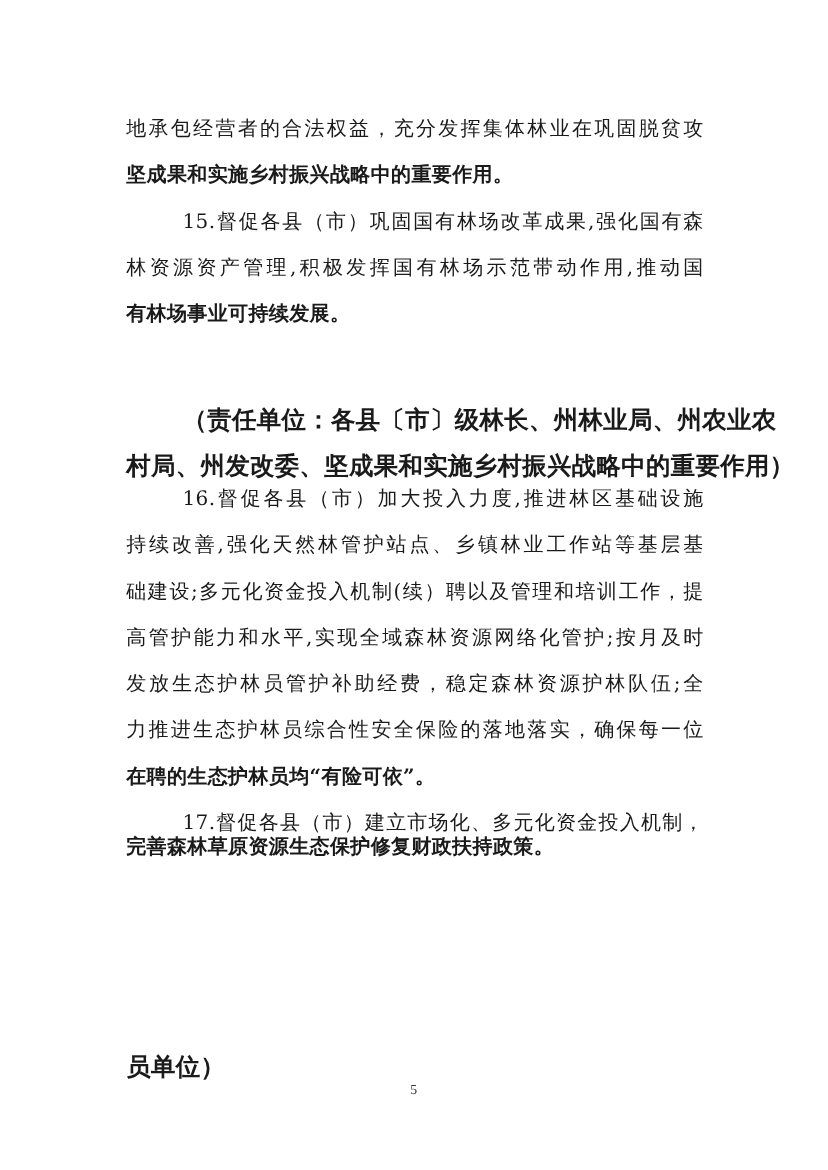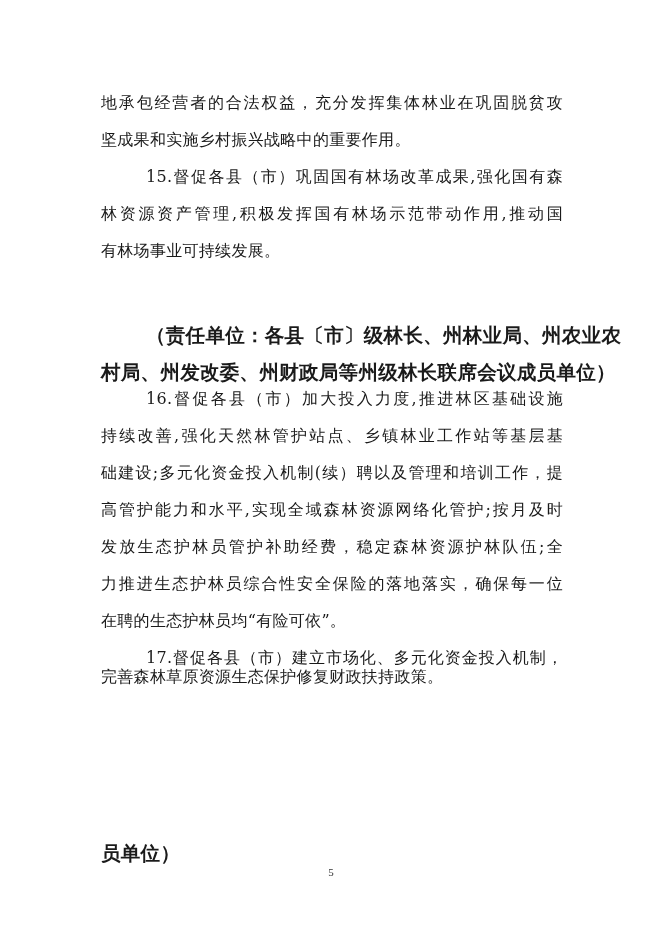--- a/index.html
+++ b/index.html
@@ -1,40 +1,40 @@
 <!DOCTYPE html>
 <html><head>
 <meta charset="utf-8">
 <style>
   html, body { margin: 0; padding: 0; background: #ffffff; }
   body { width: 662px; height: 936px; position: relative; overflow: hidden;
          font-family: "DejaVu Serif", "Liberation Serif", serif; color: #1a1a1a; }
   .page { position: absolute; left: 0; top: 0; width: 662px; height: 936px; background: #fff; }
   .line { position: absolute; left: 101px; width: 462px; font-size: 16px; line-height: 26px;
           white-space: nowrap; letter-spacing: 0.3px; text-align: justify; text-align-last: justify; }
-  .line.last { text-align-last: left; }
+  .line.last { text-align-last: left; font-weight: bold; }
   .indent { left: 146px; width: 417px; }
   .bold { font-family: "DejaVu Sans", "Liberation Sans", sans-serif; font-weight: bold; font-size: 19.5px; margin-top: 48px; }
   .heading { left: 146px; width: auto; text-align-last: left; }
   .pagenum { position: absolute; left: 0; width: 662px; top: 866px; text-align: center;
              font-size: 11px; font-family: "Liberation Serif", serif; color: #333; }
 </style>
 </head>
 <body>
 
 <div class="page">
   <div class="line" style="top:90px">地承包经营者的合法权益，充分发挥集体林业在巩固脱贫攻</div>
   <div class="line last" style="top:127px">坚成果和实施乡村振兴战略中的重要作用。</div>
 
   <div class="line indent" style="top:164px">15.督促各县（市）巩固国有林场改革成果,强化国有森</div>
   <div class="line" style="top:201px">林资源资产管理,积极发挥国有林场示范带动作用,推动国</div>
   <div class="line last" style="top:238px">有林场事业可持续发展。</div>
 
   <div class="line indent bold" style="top:275px">（责任单位：各县〔市〕级林长、州林业局、州农业农</div>
-  <div class="line bold" style="top:312px">村局、州发改委、州财政局等州级林长联席会议成员单位）</div>
+  <div class="line bold" style="top:312px">村局、州发改委、坚成果和实施乡村振兴战略中的重要作用）</div>
 
 
   <div class="line indent" style="top:386px">16.督促各县（市）加大投入力度,推进林区基础设施</div>
   <div class="line" style="top:423px">持续改善,强化天然林管护站点、乡镇林业工作站等基层基</div>
   <div class="line" style="top:460px">础建设;多元化资金投入机制(续）聘以及管理和培训工作，提</div>
   <div class="line" style="top:497px">高管护能力和水平,实现全域森林资源网络化管护;按月及时</div>
   <div class="line" style="top:534px">发放生态护林员管护补助经费，稳定森林资源护林队伍;全</div>
   <div class="line" style="top:571px">力推进生态护林员综合性安全保险的落地落实，确保每一位</div>
   <div class="line last" style="top:608px">在聘的生态护林员均“有险可依”。</div>
 

